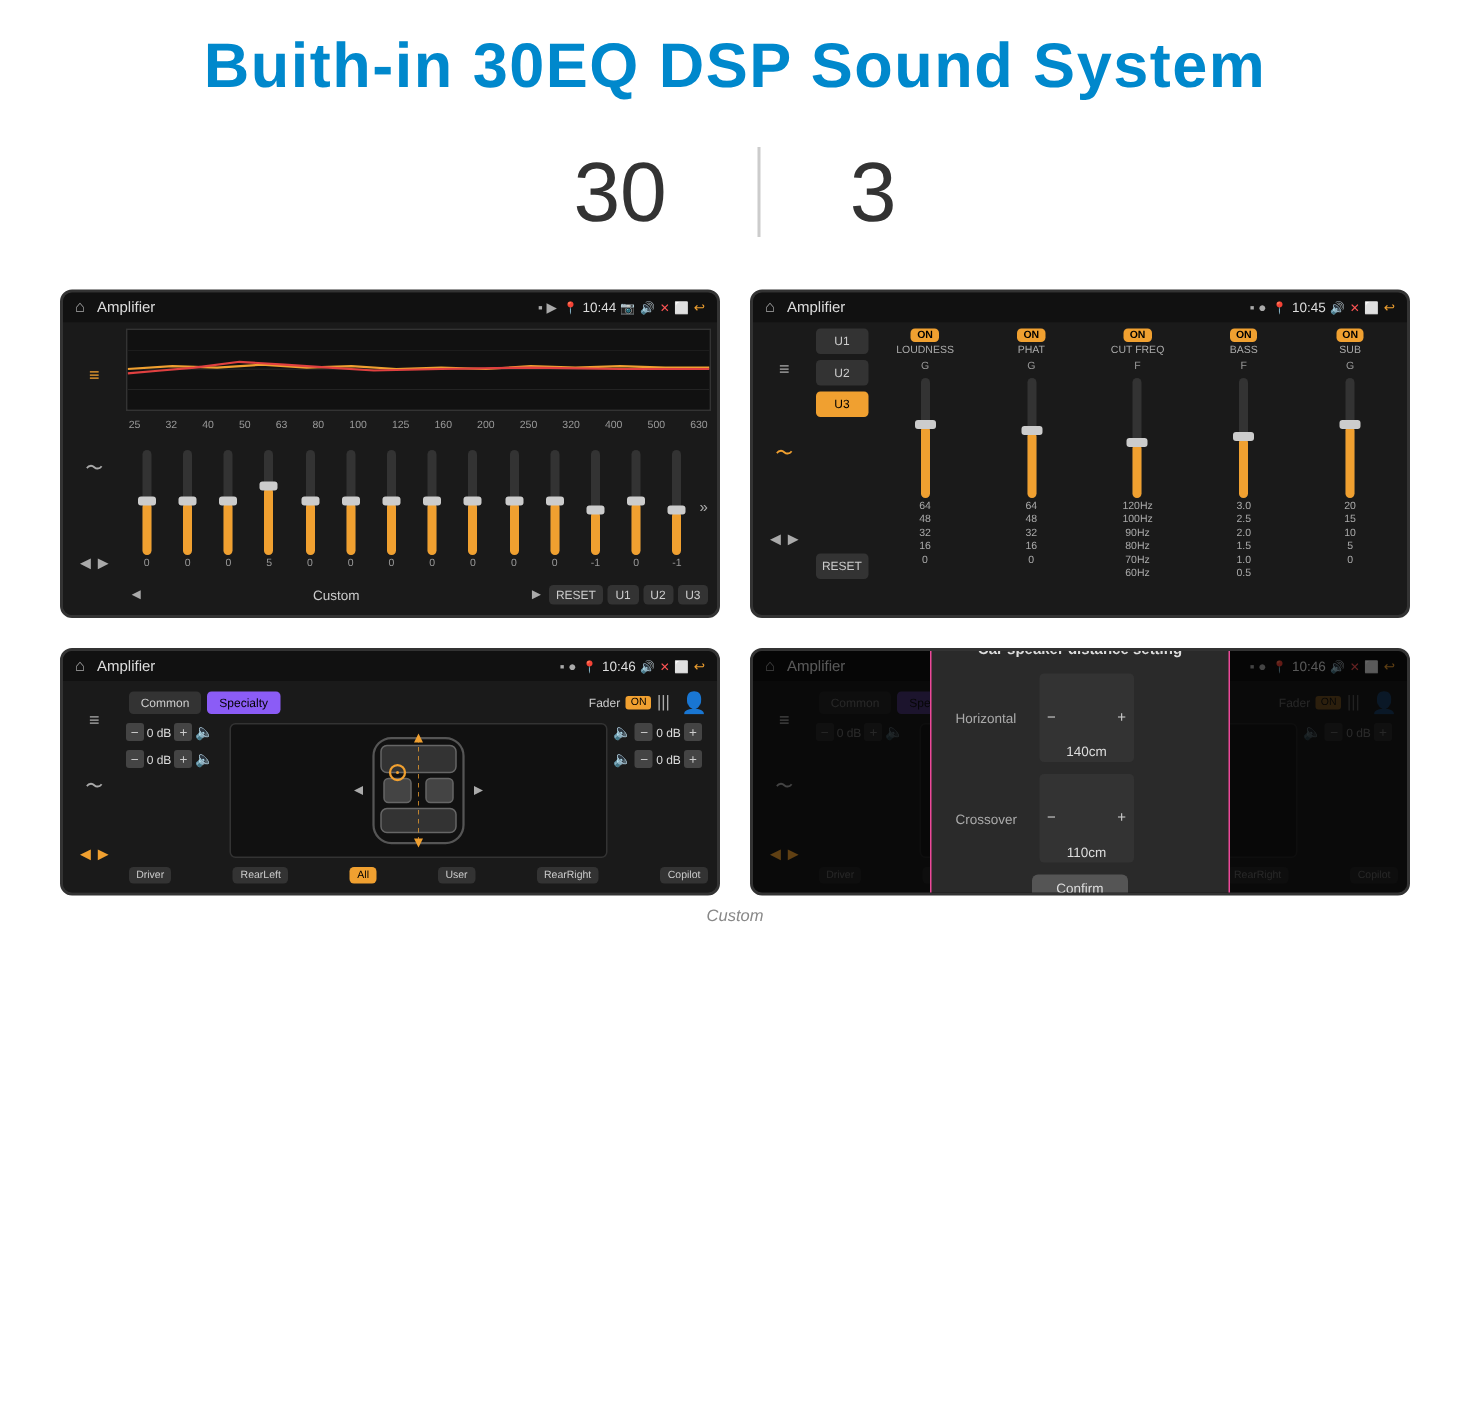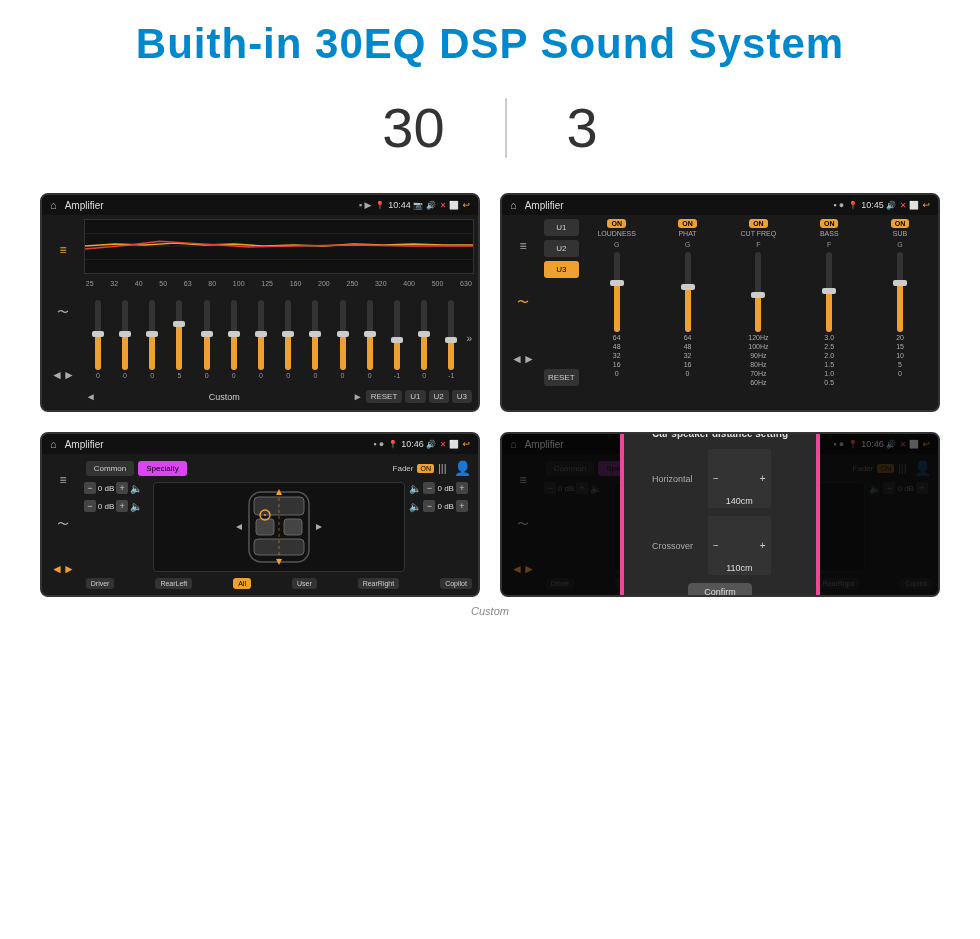--- a/index.html
+++ b/index.html
@@ -308,21 +308,21 @@
     .sp-btn {
       background: #333;
       color: #ccc;
       border: none;
       border-radius: 3px;
       padding: 3px 8px;
       font-size: 8px;
       cursor: pointer;
     }
 
-    .sp-btn.active { background: #d946ef; color: #000; }
+    .sp-btn.active { background: #8b5cf6; color: #000; }
 
     .fader-label {
       color: #ccc;
       font-size: 8px;
       margin-left: auto;
     }
 
     .fader-on {
       background: #f0a030;
       color: #000;
@@ -425,21 +425,21 @@
       align-items: center;
       justify-content: center;
       z-index: 10;
     }
 
     .distance-dialog {
       background: #2a2a2a;
       border-radius: 6px;
       padding: 12px 16px;
       min-width: 200px;
-      border: 4px solid #ec4899;
+      border: 1px solid #ec4899;
     }
 
     .dialog-title {
       color: #ddd;
       font-size: 10px;
       text-align: center;
       margin-bottom: 10px;
       font-weight: bold;
     }
 
@@ -447,21 +447,20 @@
       display: flex;
       align-items: center;
       gap: 6px;
       margin-bottom: 8px;
     }
 
     .dialog-row-label {
       color: #aaa;
       font-size: 9px;
       min-width: 50px;
-      margin-left: 12px;
     }
 
     .dialog-value-box {
       display: flex;
       align-items: center;
       gap: 3px;
       background: #333;
       border-radius: 3px;
       padding: 2px 5px;
     }

